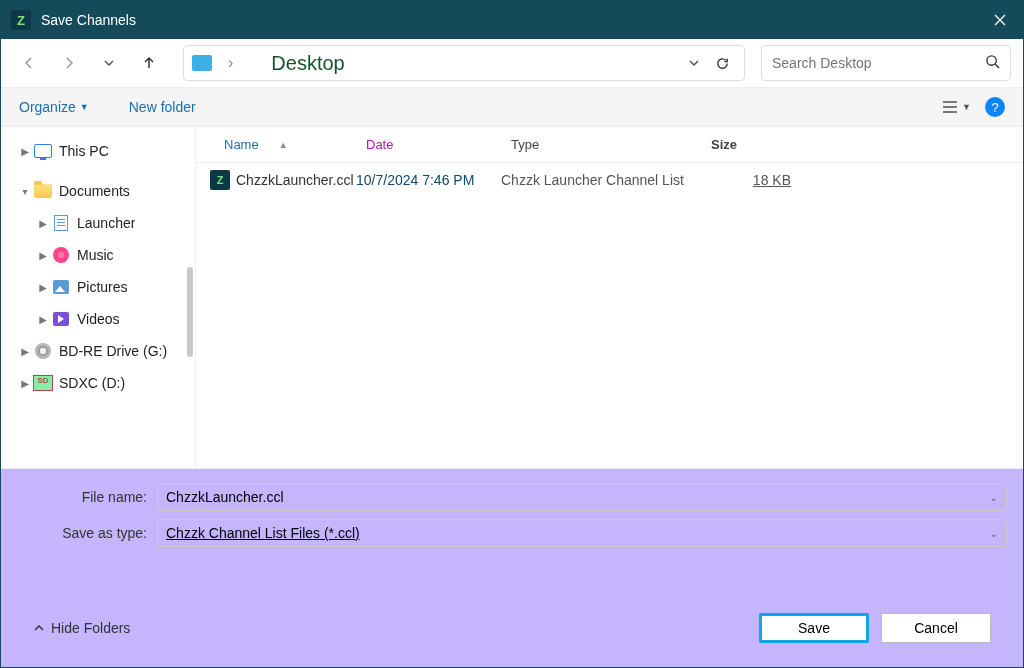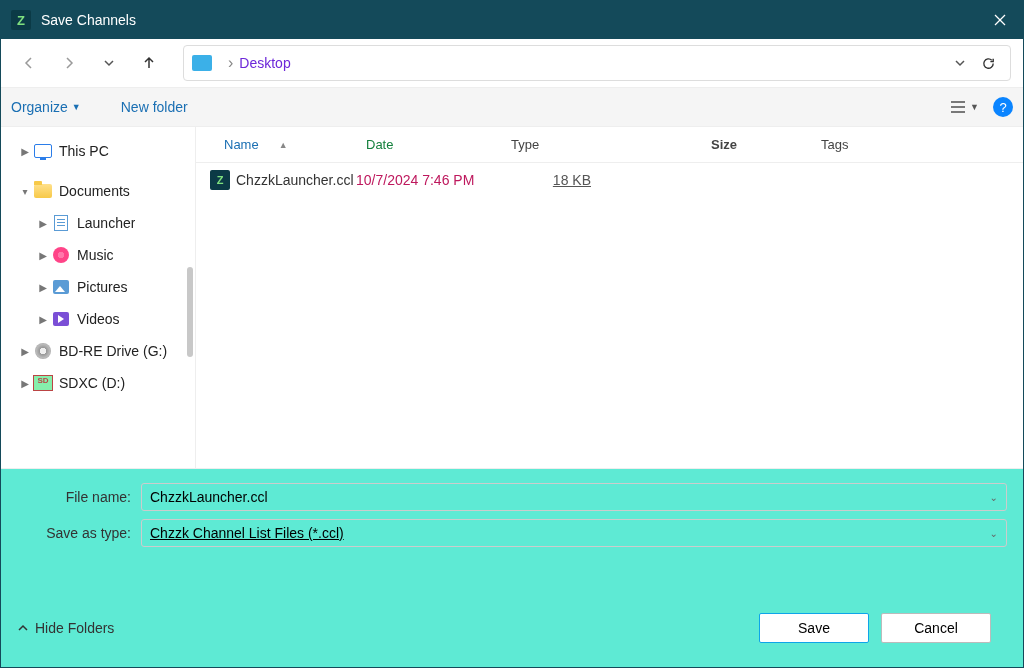--- a/index.html
+++ b/index.html
@@ -9,73 +9,73 @@
   .titlebar .app-icon { width: 20px; height: 20px; background: #0b3a46; display: inline-flex; align-items: center; justify-content: center; margin-right: 10px; border-radius: 2px; color: #7fe07f; font-weight: bold; font-size: 13px; }
   .titlebar .title { flex: 1; }
   .titlebar .close { width: 46px; height: 38px; display: flex; align-items: center; justify-content: center; cursor: pointer; }
   .titlebar .close svg { stroke: #fff; }
 
   .nav-row { height: 48px; display: flex; align-items: center; padding: 0 12px; gap: 8px; background: #fff; }
   .nav-btn { width: 32px; height: 32px; display: flex; align-items: center; justify-content: center; color: #888; cursor: pointer; border-radius: 3px; }
   .addr-bar { flex: 1; height: 36px; border: 1px solid #ddd; border-radius: 4px; display: flex; align-items: center; padding: 0 8px; margin-left: 10px; }
   .addr-bar .loc-icon { width: 20px; height: 16px; background: #3bb0e8; border-radius: 2px; margin-right: 10px; position: relative; }
   .addr-bar .sep { color: #888; margin: 0 6px; }
-  .addr-bar .loc-text { color: #6d28d9; font-size: 14px; }
+  .addr-bar .loc-text { color: #14532d; font-size: 20px; margin-left: 32px; }
   .addr-bar .spacer { flex: 1; }
   .addr-bar .addr-btn { width: 28px; height: 28px; display: flex; align-items: center; justify-content: center; color: #555; cursor: pointer; }
   .search-bar { width: 250px; height: 36px; border: 1px solid #ddd; border-radius: 4px; display: flex; align-items: center; padding: 0 10px; margin-left: 8px; }
   .search-bar input { border: none; outline: none; flex: 1; font-size: 14px; color: #555; background: transparent; }
   .search-bar .search-icon { color: #555; }
 
-  .toolbar-row { height: 40px; background: #f5f5f5; display: flex; align-items: center; padding: 0 10px; border-top: 1px solid #eee; border-bottom: 1px solid #eee; }
+  .toolbar-row { height: 40px; background: #f5f5f5; display: flex; align-items: center; padding: 0 18px; border-top: 1px solid #eee; border-bottom: 1px solid #eee; }
   .toolbar-row .tbtn { color: #1a6fb3; font-size: 14px; display: flex; align-items: center; gap: 4px; cursor: pointer; margin-right: 40px; }
   .toolbar-row .right-tools { margin-left: auto; display: flex; align-items: center; gap: 14px; }
   .toolbar-row .view-btn { display: flex; align-items: center; gap: 4px; color: #333; cursor: pointer; }
   .toolbar-row .help { width: 20px; height: 20px; border-radius: 50%; background: #0a84ff; color: #fff; display: flex; align-items: center; justify-content: center; font-size: 13px; cursor: pointer; }
 
   .main-area { flex: 1; display: flex; overflow: hidden; }
   .sidebar { width: 195px; border-right: 1px solid #eee; padding: 8px 0; overflow-y: auto; position: relative; }
   .tree-item { display: flex; align-items: center; height: 32px; font-size: 14px; color: #222; cursor: pointer; padding-right: 8px; }
   .tree-item .chev { width: 16px; display: flex; justify-content: center; color: #777; font-size: 10px; }
   .tree-item .ticon { width: 20px; height: 18px; margin-right: 6px; display: flex; align-items: center; justify-content: center; }
   .tree-item .tlabel { white-space: nowrap; overflow: hidden; text-overflow: ellipsis; }
   .indent-1 { padding-left: 16px; }
   .indent-2 { padding-left: 34px; }
   .sidebar-scroll { position: absolute; right: 2px; top: 140px; width: 6px; height: 90px; background: #c8c8c8; border-radius: 3px; }
 
   .file-area { flex: 1; display: flex; flex-direction: column; }
   .file-header { display: flex; height: 36px; align-items: center; border-bottom: 1px solid #eee; font-size: 13px; color: #1a6fb3; }
   .fh-col { padding: 0 10px; display: flex; align-items: center; gap: 20px; cursor: pointer; }
   .fh-name { width: 160px; padding-left: 28px; color: #1a6fb3;}
-  .fh-date { width: 145px; color: #15803d;}
+  .fh-date { width: 145px; color: #a21caf;}
   .fh-type { width: 200px; color: #444;}
   .fh-size { width: 110px; color: #444; font-weight: bold;}
   .fh-tags { flex: 1; color: #444;}
   .file-header .sort { font-size: 9px; color: #888; }
   .file-rows { flex: 1; overflow-y: auto; }
   .file-row { display: flex; height: 34px; align-items: center; font-size: 14px; color: #333; cursor: pointer; }
   .fr-name { width: 160px; padding-left: 14px; display: flex; align-items: center; gap: 6px; }
   .fr-name .ficon { width: 20px; height: 20px; background: #0b3a46; border-radius: 2px; display: flex; align-items: center; justify-content: center; color: #7fe07f; font-size: 11px; font-weight: bold;}
-  .fr-date { width: 145px; color: #be185d;}
+  .fr-date { width: 145px; color: #0c4a6e;}
   .fr-type { width: 200px; color: #555;}
   .fr-size { width: 110px; text-align: right; padding-right: 20px; color: #555; text-decoration: underline;}
 
-  .bottom-panel { border-top: 1px solid #eee; background: #5eead4; padding: 14px 16px 12px 0; }
+  .bottom-panel { border-top: 1px solid #eee; background: #c4b5fd; padding: 14px 16px 12px 16px; }
   .form-row { display: flex; align-items: center; margin-bottom: 8px; }
   .form-row label { width: 140px; text-align: right; padding-right: 10px; font-size: 14px; color: #333; }
   .form-row .field { flex: 1; height: 28px; border: 1px solid #ccc; border-radius: 3px; display: flex; align-items: center; padding: 0 8px; position: relative; }
   .form-row .field input { border: none; outline: none; flex: 1; font-size: 14px; background: transparent; }
   .form-row .field .dd { color: #666; font-size: 10px; cursor: pointer; }
   .form-row .field-text { flex: 1; font-size: 14px; text-decoration: underline; }
 
   .action-row { display: flex; align-items: center; padding: 20px 16px 12px 16px; margin-top: 46px;}
   .action-row .hide-folders { display: flex; align-items: center; gap: 6px; font-size: 14px; color: #333; cursor: pointer; }
   .action-row .buttons { margin-left: auto; display: flex; gap: 12px; }
   .action-row button { width: 110px; height: 30px; font-size: 14px; border: 1px solid #bbb; background: #fff; cursor: pointer; border-radius: 2px; }
-  .action-row button.primary { border: 1px solid #0ea5e9; margin-left: 36px; }
+  .action-row button.primary { border: 3px solid #0ea5e9; margin-left: 36px; }
 
   
   .ic-folder { width: 18px; height: 14px; background: linear-gradient(#ffe08a,#f7c948); border-radius: 2px; position: relative; }
   .ic-folder::before{ content:""; position:absolute; top:-3px; left:0; width:8px; height:4px; background:#f7c948; border-radius:1px 1px 0 0;}
   .ic-monitor { width:18px; height:14px; border:1.5px solid #2b7de9; border-radius:2px; position:relative;}
   .ic-monitor::after{content:""; position:absolute; bottom:-3px; left:5px; width:6px; height:2px; background:#2b7de9;}
   .ic-disc { width:16px; height:16px; border-radius:50%; background: radial-gradient(circle,#eee 30%, #999 31%, #bbb 60%, #888);}
   .ic-sd { width:24px; height:16px; background:#86efac; border:1px solid #b44; position:relative; font-size:8px; color:#b44; font-weight:bold; text-align:center;}
   .ic-doc { width:14px; height:16px; background:#fff; border:1px solid #5a9bd5; position:relative;}
   .ic-doc::after{content:""; position:absolute; top:3px; left:2px; right:2px; height:1px; background:#5a9bd5; box-shadow:0 3px 0 #5a9bd5, 0 6px 0 #5a9bd5;}
@@ -133,20 +133,27 @@
             <path d="M2 4 L6 8 L10 4"></path>
           </svg>
         </span>
       <span class="addr-btn">
           <svg width="15" height="15" viewBox="0 0 16 16" fill="none" stroke="#333" stroke-width="1.5">
             <path d="M13 8 A5 5 0 1 1 11.5 4.5 M13 3 V6 H10"></path>
           </svg>
         </span>
     </div>
 
+    <div class="search-bar">
+      <input placeholder="Search Desktop" style="">
+      <span class="search-icon"><svg width="15" height="15" viewBox="0 0 16 16" fill="none" stroke="#333" stroke-width="1.5">
+            <circle cx="7" cy="7" r="5"></circle>
+            <line x1="11" y1="11" x2="15" y2="15"></line>
+          </svg></span>
+    </div>
   </div>
 
   <div class="toolbar-row">
     <div class="tbtn">
       <span>Organize</span>
       <span style="font-size:9px;">▼</span>
     </div>
     <div class="tbtn">
       <span>New folder</span>
     </div>
@@ -236,31 +243,29 @@
         </div>
         <div class="fh-col fh-date">
             <span>Date</span>
           </div>
         <div class="fh-col fh-type">
             <span>Type</span>
           </div>
         <div class="fh-col fh-size">
             <span>Size</span>
           </div>
-        <div class="fh-col fh-tags">
-            <span>Tags</span>
-          </div>
       </div>
       <div class="file-rows">
         <div class="file-row">
           <div class="fr-name">
             <span class="ficon">Z</span>
             <span>ChzzkLauncher.ccl</span>
           </div>
           <div class="fr-date">10/7/2024 7:46 PM</div>
+          <div class="fr-type">Chzzk Launcher Channel List</div>
           <div class="fr-size">18 KB</div>
         </div>
       </div>
     </div>
   </div>
 
   <div class="bottom-panel">
     <div class="form-row">
       <label>File name:</label>
       <div class="field">

